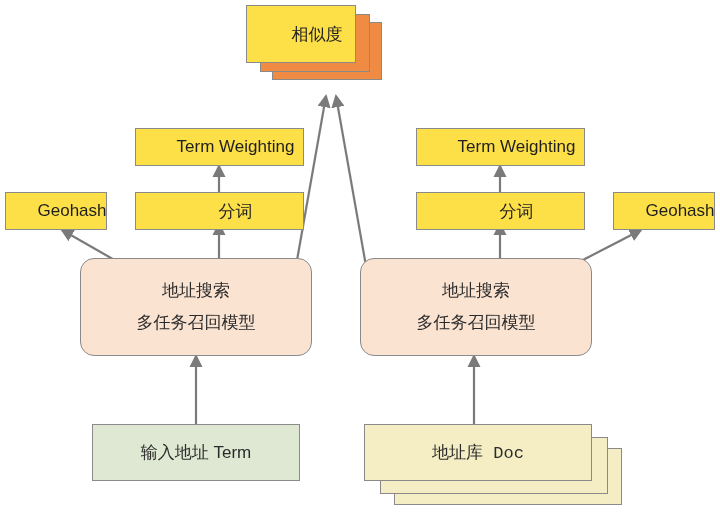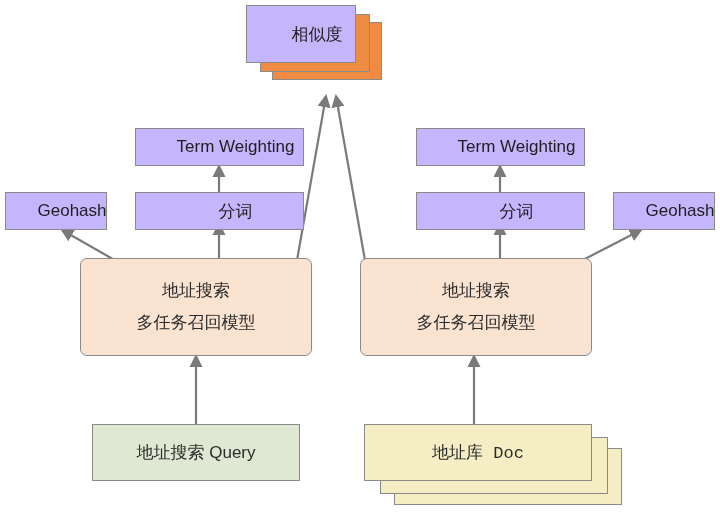--- a/index.html
+++ b/index.html
@@ -21,30 +21,30 @@
     position: absolute;
     box-sizing: border-box;
     display: flex;
     align-items: center;
     justify-content: center;
     text-align: center;
     color: #2b2b2b;
     border: 1.6px solid #7a7a7a;
   }
   .orange {
-    background: #c4b5fd;
+    background: #fde047;
     border-color: #8a8a8a;
     color: #1f1f1f;
     font-size: 17px;
     padding-left: 32px;
   }
   .peach {
     background: #fbe3d2;
     border-color: #8a8a8a;
-    border-radius: 7px;
+    border-radius: 14px;
     flex-direction: column;
     font-size: 17px;
     line-height: 1.9;
   }
   .green {
     background: #dfe8d2;
     border-color: #8a8a8a;
     font-size: 17px;
   }
   .yellow {
@@ -137,21 +137,21 @@
     <span class="nodeline">地址搜索</span>
     <span class="nodeline">多任务召回模型</span>
   </div>
 
   <div class="node peach" style="left:360px; top:258px; width:232px; height:98px;">
     <span class="nodeline">地址搜索</span>
     <span class="nodeline">多任务召回模型</span>
   </div>
 
   <div class="node green" style="left:92px; top:424px; width:208px; height:57px;">
-    <span class="nodeline">地址搜索 Query</span>
+    <span class="nodeline">输入地址 Term</span>
   </div>
 
   <div class="stackcard" style="left:394px; top:448px; width:228px; height:57px; background:#f5eec4;"></div>
   <div class="stackcard" style="left:380px; top:437px; width:228px; height:57px; background:#f5eec4;"></div>
   <div class="node yellow" style="left:364px; top:424px; width:228px; height:57px;">
     <span class="nodeline">地址库 Doc</span>
   </div>
 
 </div>
 

